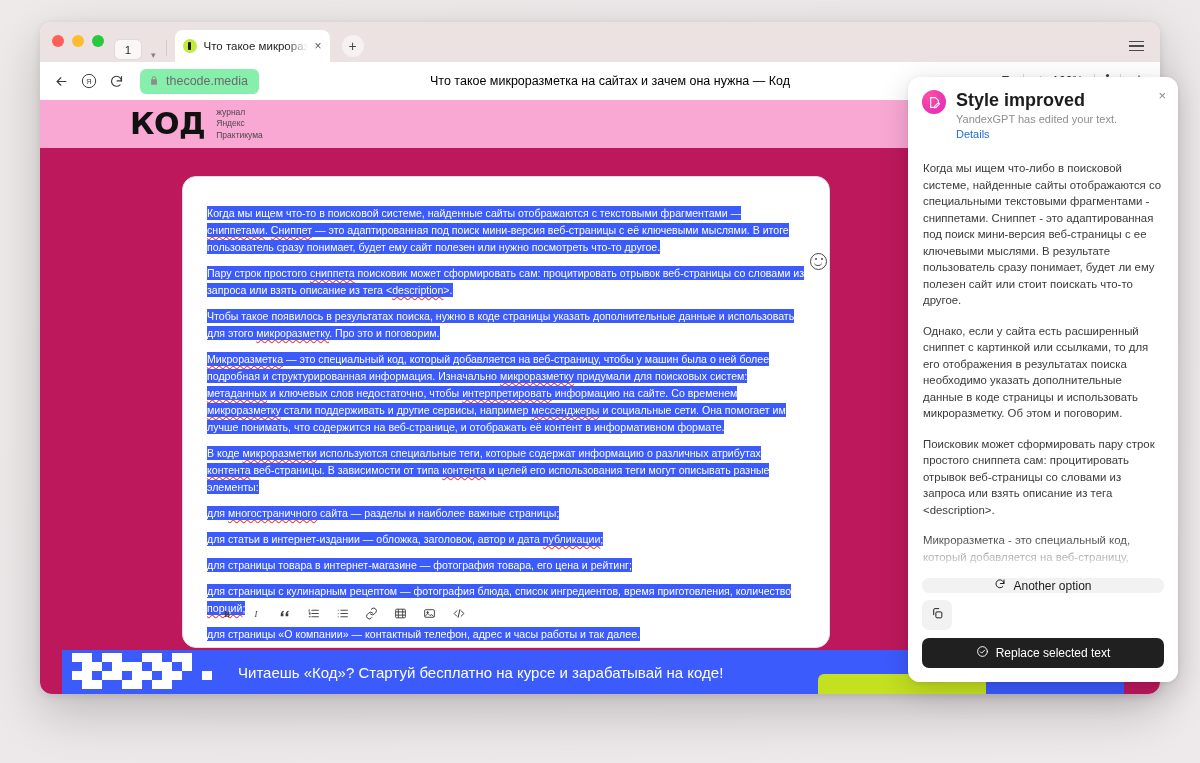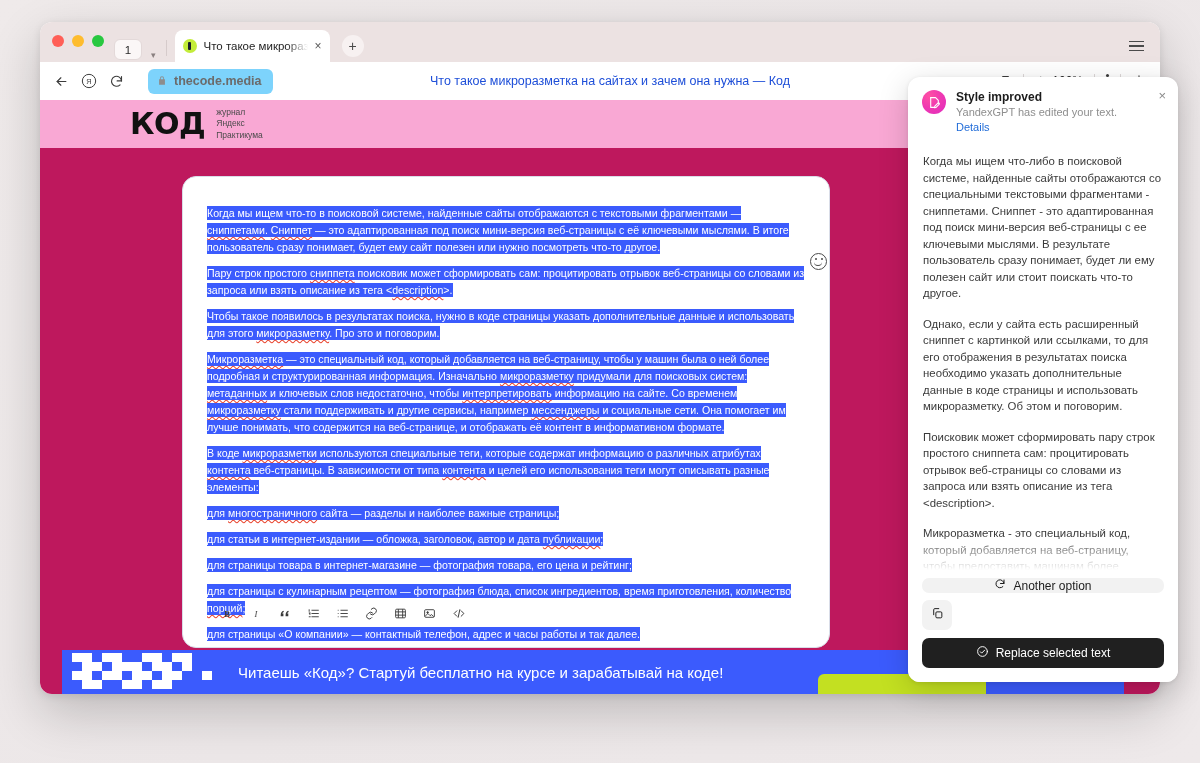--- a/index.html
+++ b/index.html
@@ -94,29 +94,28 @@
   
   #toolbar {
     height: 38px; background: #fff;
     display: flex; align-items: center;
     padding: 0 14px; gap: 12px;
     position: relative;
   }
   .tb-icon { color: #3c3c3c; display: flex; align-items: center; justify-content: center; }
   #omnibox {
     display: flex; align-items: center; gap: 7px;
-    background: #7dd3fc; border-radius: 6px;
+    background: #86efac; border-radius: 6px;
     height: 25px; padding: 0 11px 0 9px;
-    margin-left: 12px;
-    font-weight: bold;
+    margin-left: 4px;
   }
   #omnibox .url { font-size: 12.5px; color: #6b6b6b; }
   #page-title-center {
     position: absolute; left: 0; right: 0;
-    text-align: center; font-size: 12.5px; color: #1d4ed8;
+    text-align: center; font-size: 12.5px; color: #000000;
     pointer-events: none;
     padding-left: 20px;
   }
   #toolbar-right {
     margin-left: auto; display: flex; align-items: center; gap: 11px;
     position: relative; z-index: 2;
   }
   #zoom-indicator {
     display: flex; align-items: center; gap: 4px;
     font-size: 12px; color: #2b2b2b;
@@ -250,21 +249,21 @@
   #gpt-header {
     display: flex; gap: 10px; padding: 13px 14px 8px 14px;
     position: relative;
   }
   #gpt-avatar {
     width: 24px; height: 24px; border-radius: 50%;
     background: radial-gradient(circle at 30% 25%, #ff4fa3 0%, #f03ab0 45%, #e02ac0 100%);
     display: flex; align-items: center; justify-content: center;
     flex: none; color: #fff;
   }
-  #gpt-title { font-size: 12px; font-weight: 700; color: #1c1c1c; }
+  #gpt-title { font-size: 18px; font-weight: 700; color: #1c1c1c; }
   #gpt-subtitle { font-size: 11px; color: #8e8e8e; margin-top: 2px; }
   #gpt-details { font-size: 11px; color: #1f6bd8; margin-top: 3px; cursor: pointer; }
   #gpt-close {
     position: absolute; right: 12px; top: 12px;
     font-size: 13px; color: #8a8a8a; line-height: 1;
   }
   #gpt-body {
     flex: 1; padding: 12px 15px 0 15px;
     overflow: hidden;
     mask-image: linear-gradient(to bottom, #000 92%, transparent 100%);

